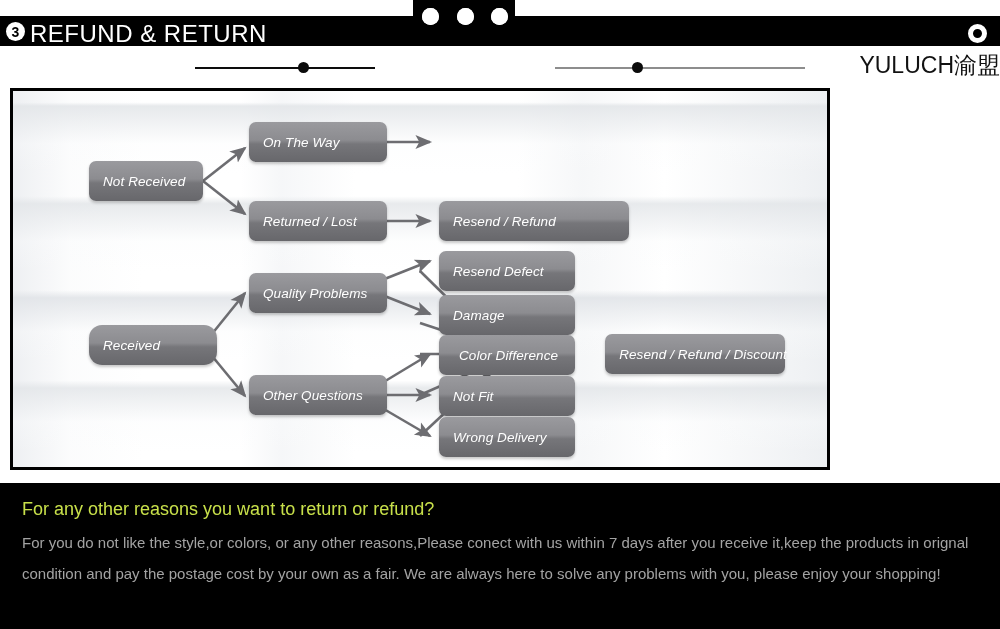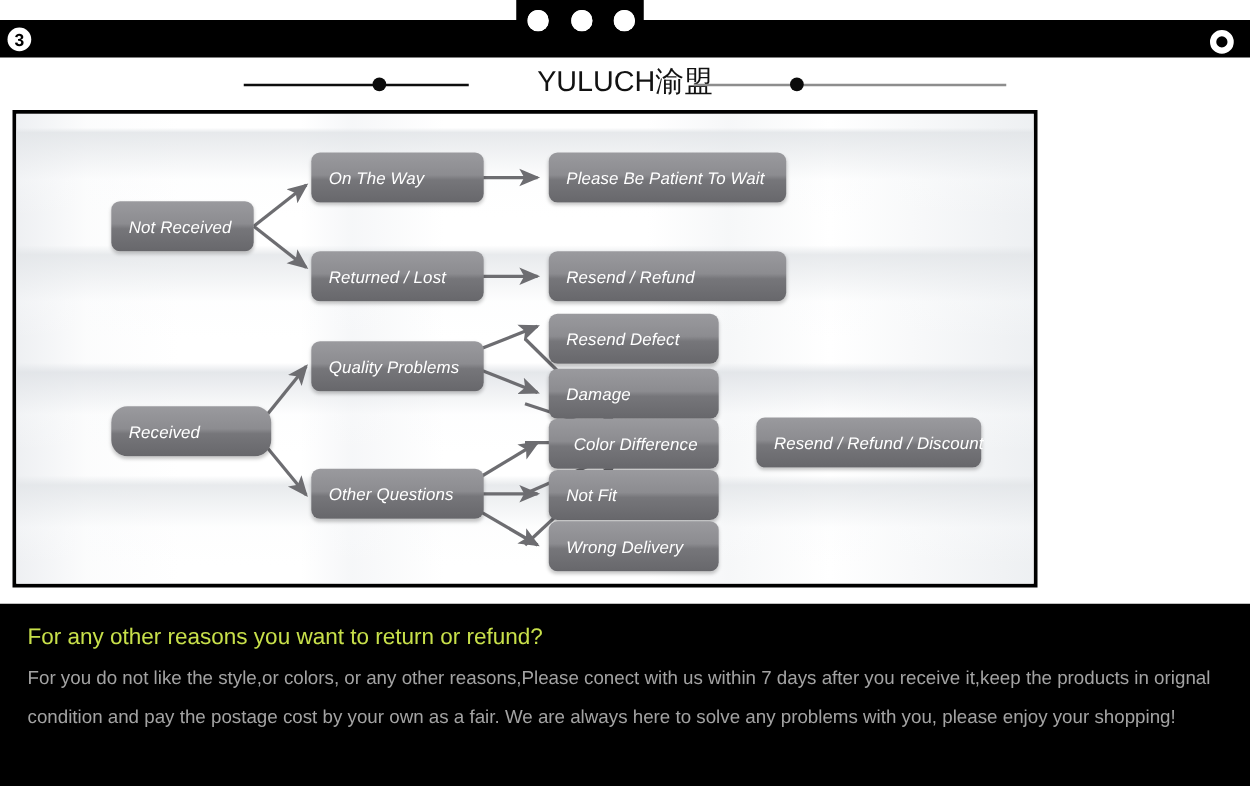--- a/index.html
+++ b/index.html
@@ -63,21 +63,21 @@
     border:5px solid #ffffff;
     box-sizing:border-box;
   }
 
   
   .brand-row{
     position:absolute;left:0;top:50px;width:1000px;height:34px;
   }
   .brand-text{
     position:absolute;left:0;top:0;width:1000px;
-    text-align:center;
+    text-align:right;
     font-size:23px;color:#121212;
     font-family:"Liberation Sans", sans-serif;
     line-height:30px;
     white-space:nowrap;
   }
   .rule{
     position:absolute;top:17px;height:2px;
   }
   .rule-left{left:195px;width:180px;background:#0d0d0d;}
   .rule-right{left:555px;width:250px;background:#8d8d8d;height:1.5px;}
@@ -190,20 +190,21 @@
       </span>
     <span class="donut d2">
         <span class="core"></span>
       </span>
     <span class="donut d3">
         <span class="core"></span>
       </span>
   </div>
 
   <div class="badge-num">3</div>
+  <div class="header-title">REFUND &amp; RETURN</div>
   <div class="corner-ring"></div>
 </div>
 
 <div class="brand-row">
   <div class="rule rule-left"></div>
   <div class="rule-dot left"></div>
   <div class="brand-text">YULUCH渝盟</div>
   <div class="rule rule-right"></div>
   <div class="rule-dot right"></div>
 </div>
@@ -246,21 +247,20 @@
     </svg>
 
     <div class="node" style="left:76px;top:70px;width:114px;height:40px;">Not Received</div>
     <div class="node" style="left:76px;top:234px;width:128px;height:40px;border-radius:13px;">Received</div>
 
     <div class="node" style="left:236px;top:31px;width:138px;height:40px;">On The Way</div>
     <div class="node" style="left:236px;top:110px;width:138px;height:40px;">Returned / Lost</div>
     <div class="node" style="left:236px;top:182px;width:138px;height:40px;">Quality Problems</div>
     <div class="node" style="left:236px;top:284px;width:138px;height:40px;">Other Questions</div>
 
-    <div class="node" style="left:426px;top:31px;width:190px;height:40px;">Please Be Patient To Wait</div>
     <div class="node" style="left:426px;top:110px;width:190px;height:40px;">Resend / Refund</div>
 
     <div class="node" style="left:426px;top:160px;width:136px;height:40px;">Resend Defect</div>
     <div class="node" style="left:426px;top:204px;width:136px;height:40px;">Damage</div>
     <div class="node" style="left:426px;top:244px;width:136px;height:40px;padding-left:20px;">Color Difference</div>
     <div class="node" style="left:426px;top:285px;width:136px;height:40px;">Not Fit</div>
     <div class="node" style="left:426px;top:326px;width:136px;height:40px;">Wrong Delivery</div>
 
     <div class="node center" style="left:592px;top:243px;width:180px;height:40px;">Resend / Refund / Discount</div>
   </div>

